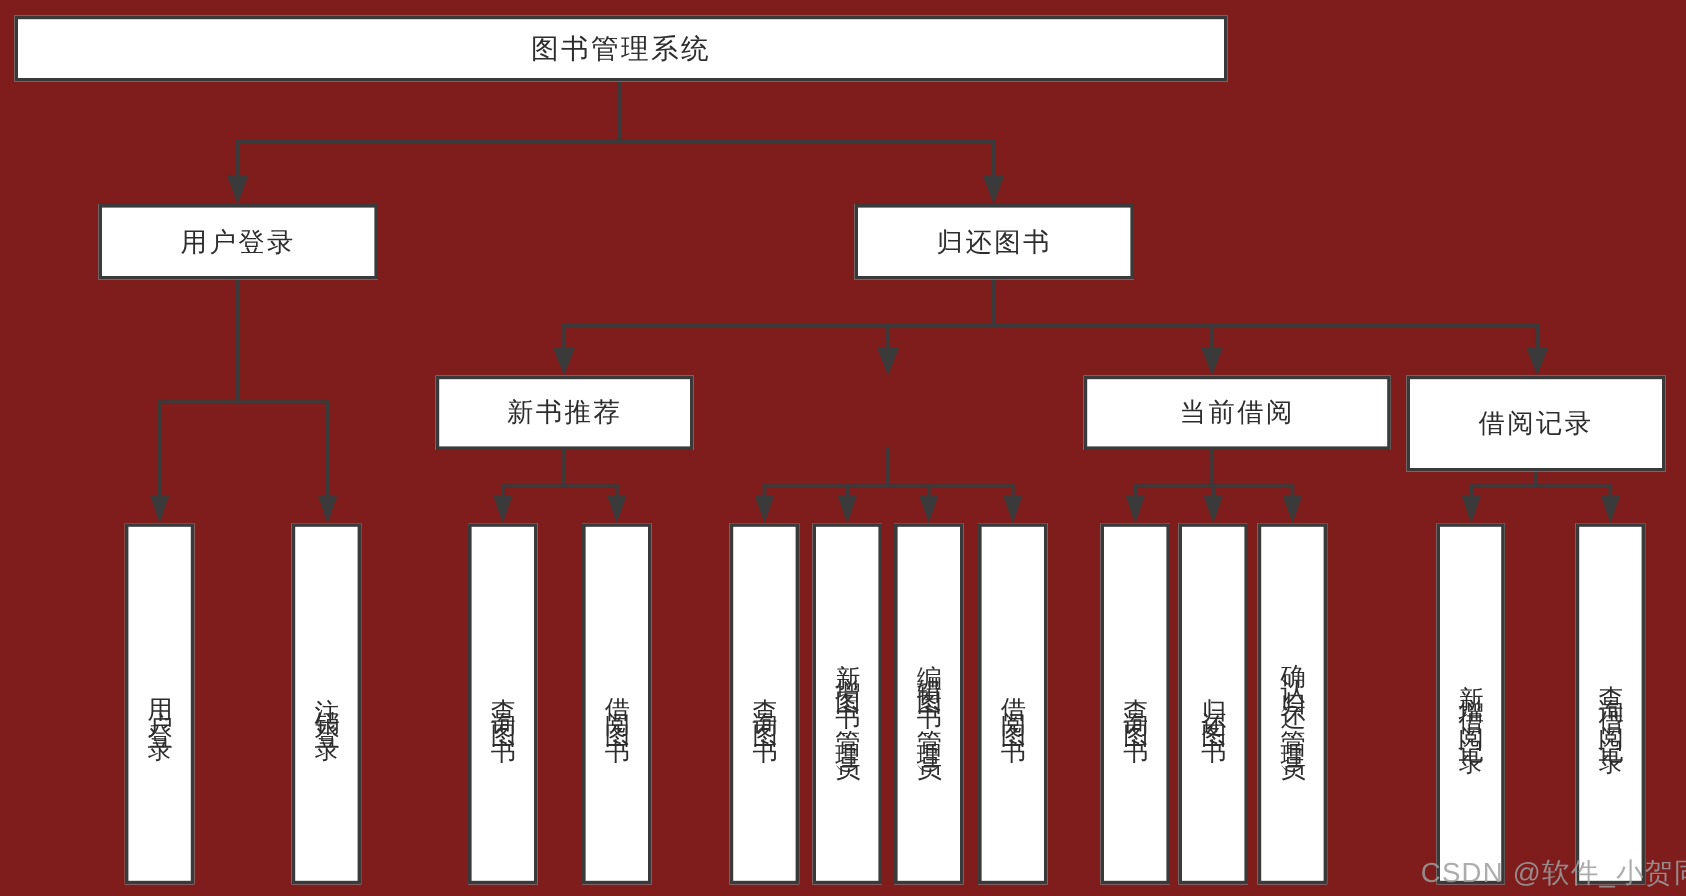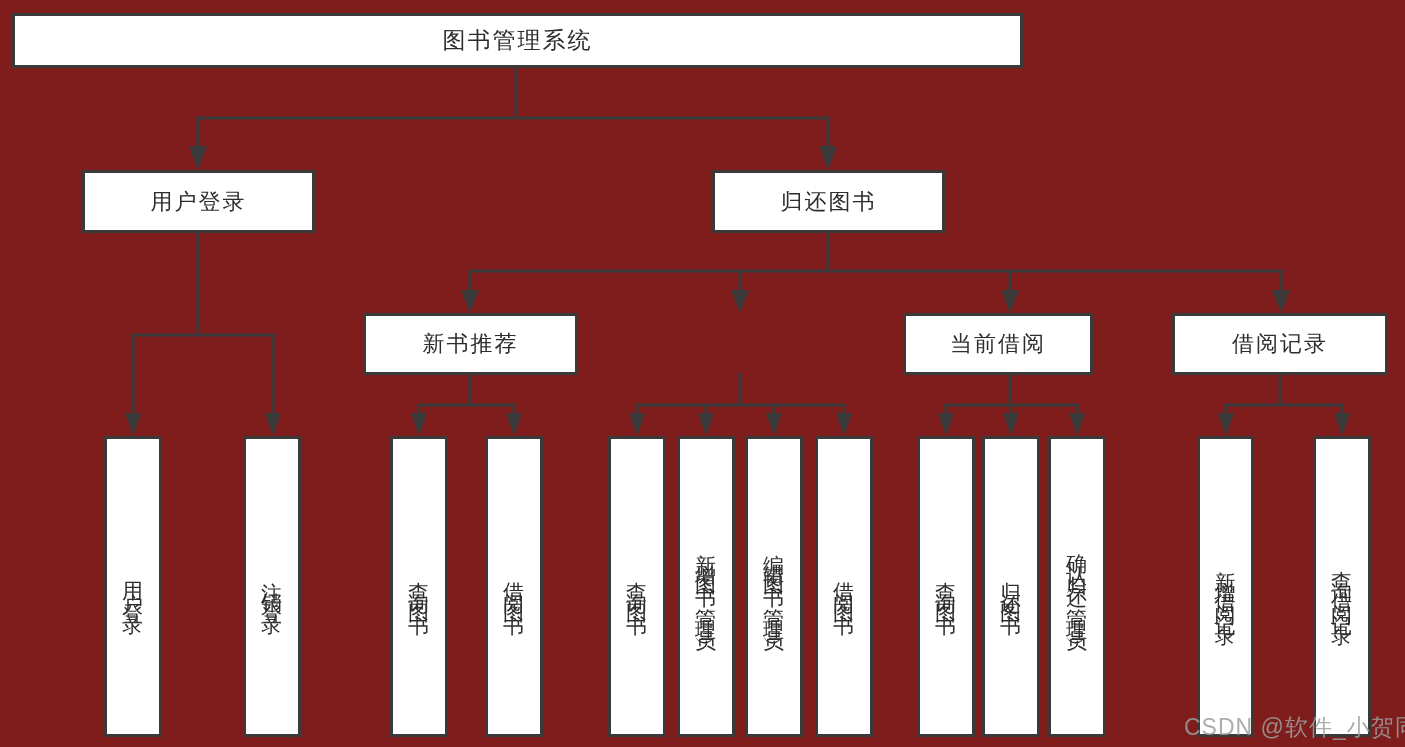--- a/index.html
+++ b/index.html
@@ -146,24 +146,24 @@
   <div class="box hbox" style="left:82px; top:170px; width:233px; height:63px;">
     <span class="lbl">用户登录</span>
   </div>
   <div class="box hbox" style="left:712px; top:170px; width:233px; height:63px;">
     <span class="lbl">归还图书</span>
   </div>
 
   <div class="box hbox" style="left:363px; top:313px; width:215px; height:62px;text-align:center;">
     <span class="lbl">新书推荐</span>
   </div>
-  <div class="box hbox" style="left:903px; top:313px; width:190px; height:62px;">
+  <div class="box hbox" style="left:903px; top:313px; width:256px; height:62px;">
     <span class="lbl">当前借阅</span>
   </div>
-  <div class="box hbox" style="left:1172px; top:313px; width:216px; height:62px;">
+  <div class="box hbox" style="left:1172px; top:313px; width:216px; height:80px;">
     <span class="lbl">借阅记录</span>
   </div>
 
   <div class="box vbox" style="left:104px;">
     <span class="vlbl">用户登录</span>
   </div>
   <div class="box vbox" style="left:243px;">
     <span class="vlbl">注销登录</span>
   </div>
 

